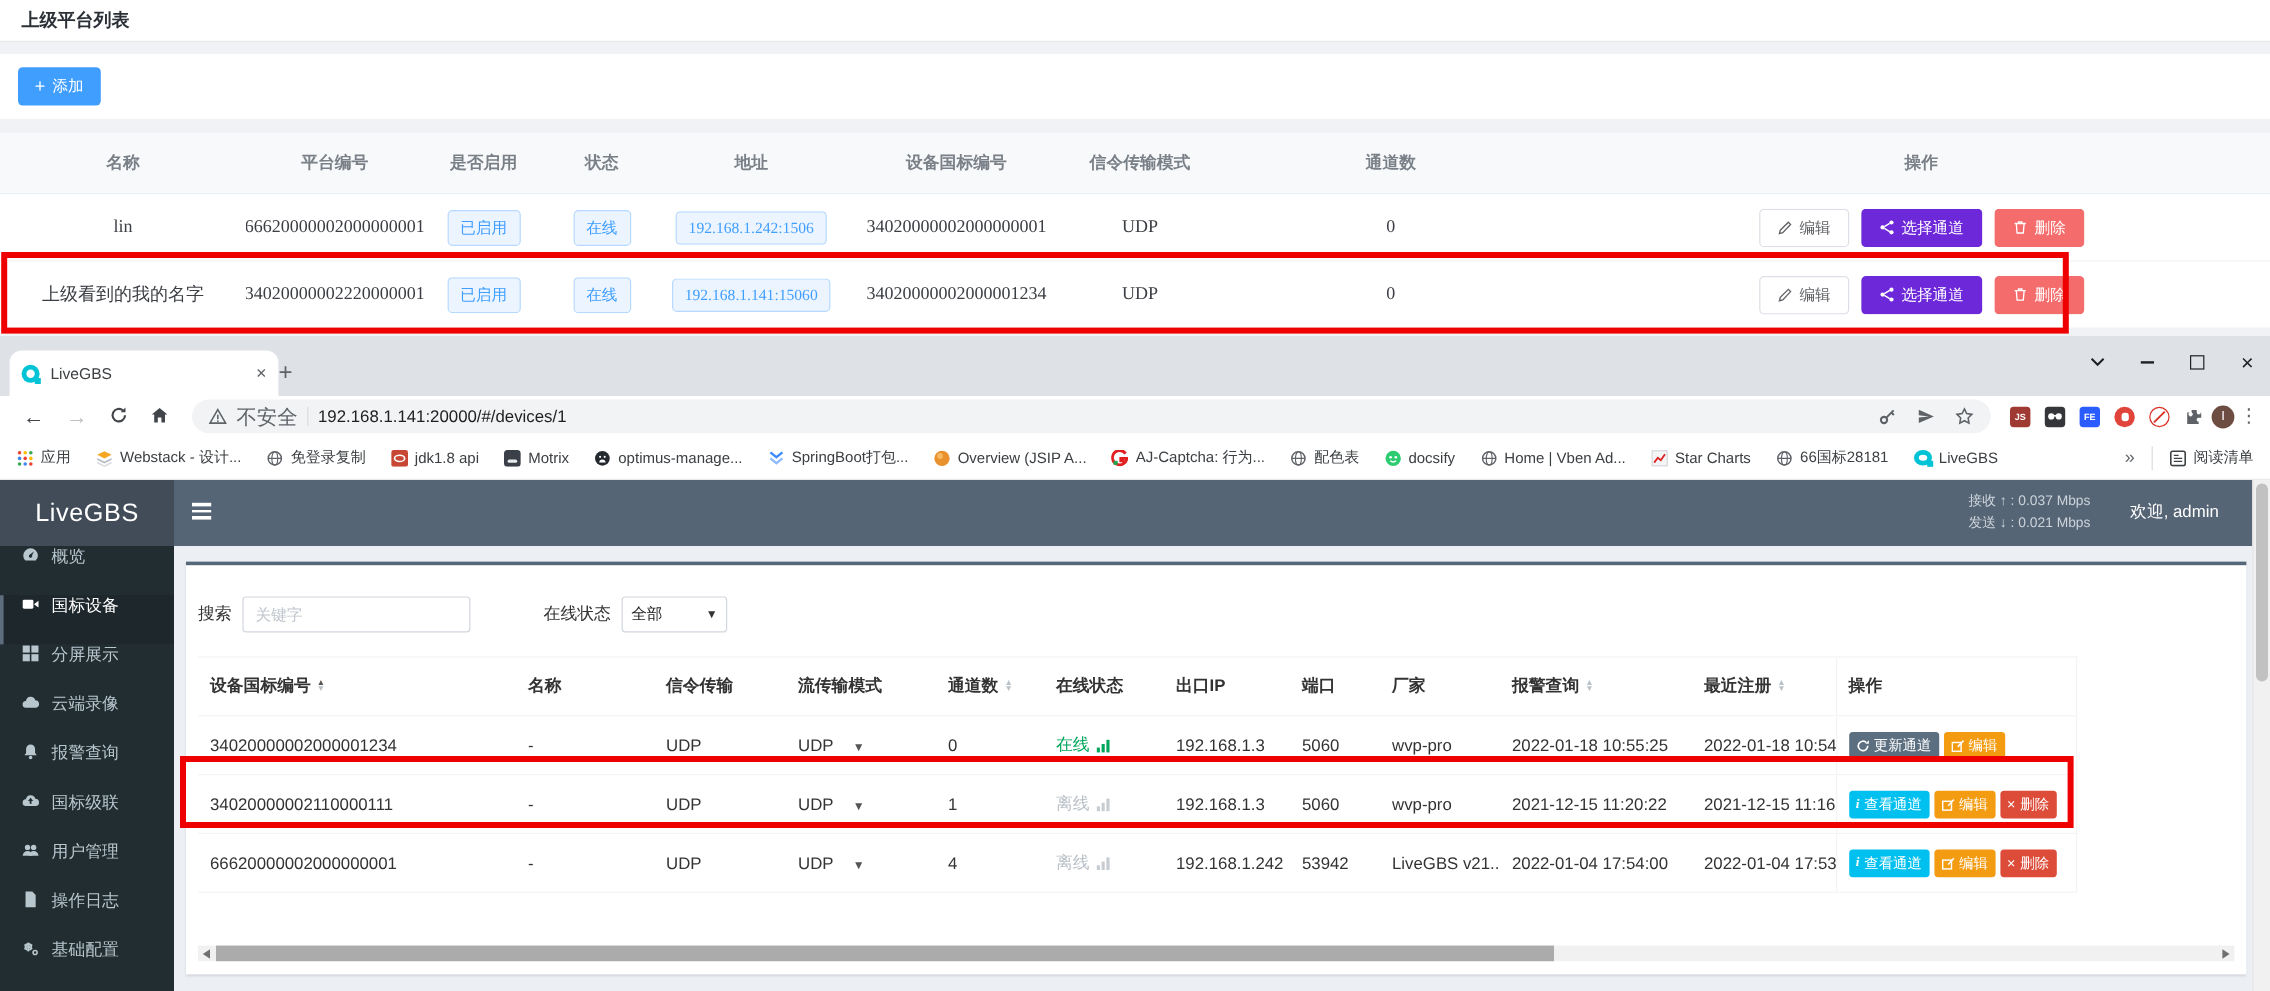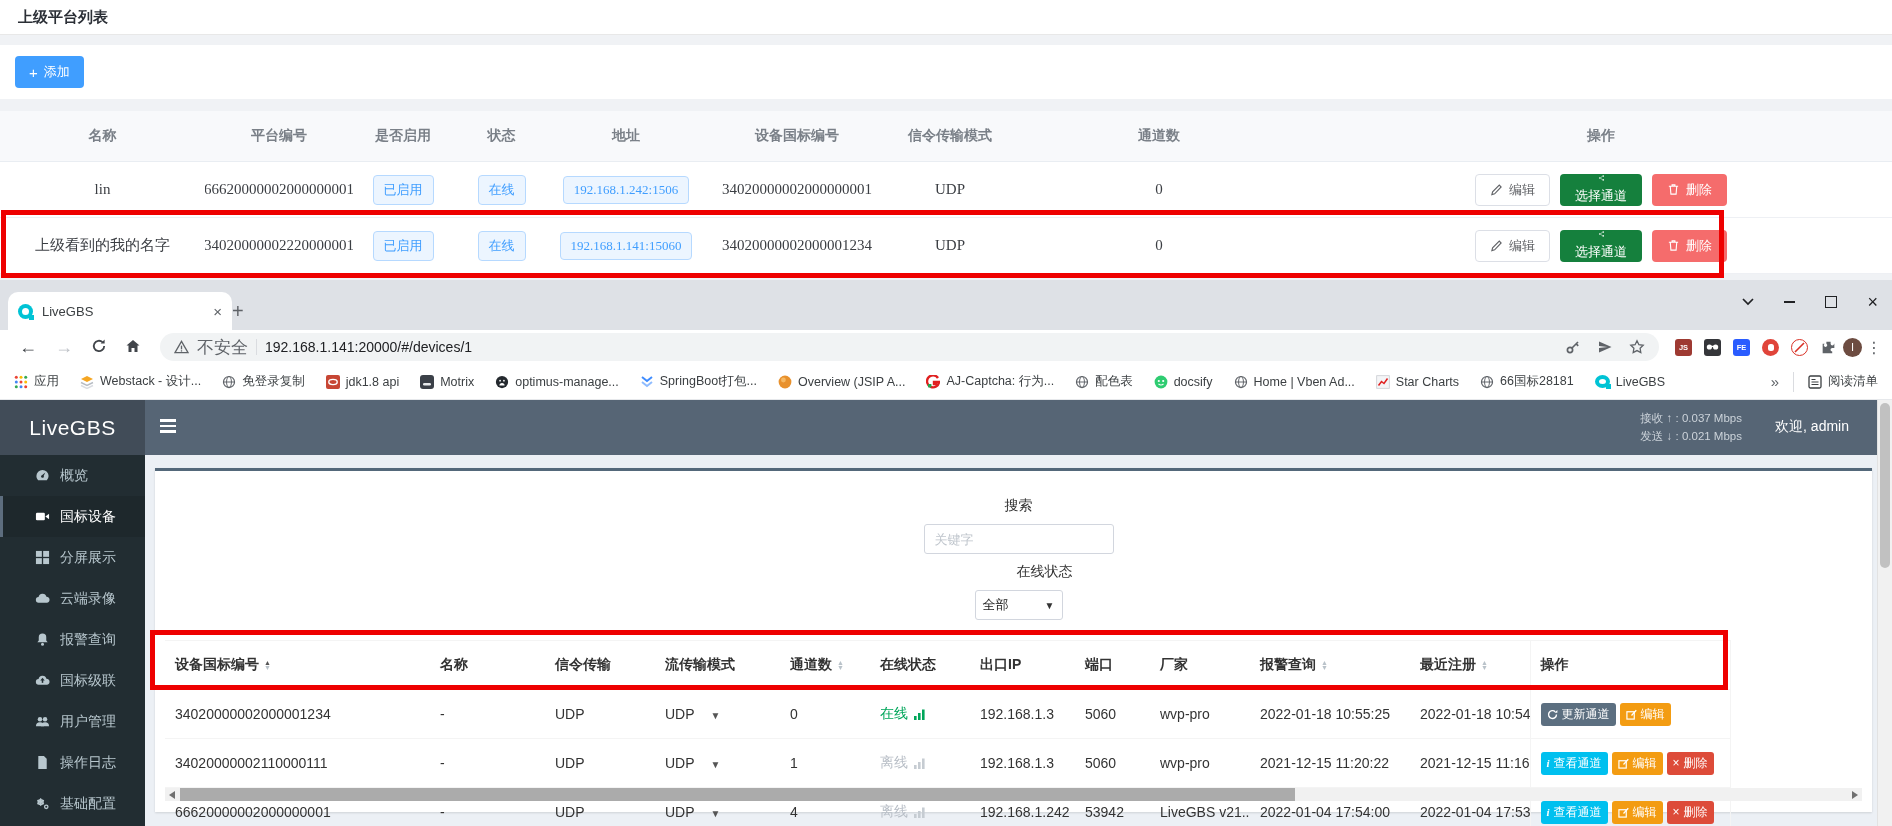--- a/index.html
+++ b/index.html
@@ -20,21 +20,21 @@
   .pf-head{height:50px;background:#f8f9fb;border-bottom:1px solid #e9edf2;color:#7a8088;font-weight:bold;font-size:14px;}
   .pf-r{height:55px;border-bottom:1px solid #eef0f4;font-size:15px;color:#3b3e43;}
   .pf-cell{display:flex;align-items:center;justify-content:center;text-align:center;overflow:hidden;}
   .c1{flex:0 0 205px}.c2{flex:0 0 148px}.c3{flex:0 0 100px}.c4{flex:0 0 97px}.c5{flex:0 0 152px}
   .c6{flex:0 0 190px}.c7{flex:0 0 116px}.c8{flex:0 0 302px}.c9{flex:1;}
   .tag{display:inline-block;padding:5px 10px;font-size:13px;color:#409eff;background:#ecf5ff;
     border:1px solid #b6d9ff;border-radius:4px;white-space:nowrap;}
   .btn{height:32px;border-radius:4px;font-size:13px;display:inline-flex;align-items:center;gap:6px;
     padding:0 14px;border:1px solid transparent;cursor:pointer;white-space:nowrap;}
   .btn-plain{background:#fff;border-color:#dcdfe6;color:#606266;}
-  .btn-primary{background:#15803d;color:#fff;flex-direction:column;}
+  .btn-primary{background:#6d28d9;color:#fff;}
   .btn-danger{background:#f56c6c;color:#fff;}
   .ops{display:flex;gap:10px;justify-content:center;}
   .red-box{position:absolute;border:5px solid #ee0000;box-sizing:border-box;z-index:9;pointer-events:none;}
   .red-top{left:1px;top:210px;width:1723px;height:68px;}
   .red-dev{left:150px;top:630px;width:1578px;height:60px;}
 
   
   .tabstrip{position:absolute;top:280px;left:0;width:100%;height:50px;background:#dee1e6;}
   .tab{position:absolute;left:8px;bottom:0;width:204px;height:38px;background:#fff;border-radius:10px 10px 0 0;
     display:flex;align-items:center;padding:0 10px;gap:9px;}
@@ -78,29 +78,29 @@
   
   .app-header{position:absolute;top:400px;left:0;right:15px;height:55px;background:#566575;}
   .app-logo{position:absolute;left:0;top:0;width:145px;height:55px;background:#414c58;color:#fff;font-size:21px;
     display:flex;align-items:center;justify-content:center;letter-spacing:.5px;}
   .burger{position:absolute;left:160px;top:19px;display:flex;flex-direction:column;gap:3px;cursor:pointer;}
   .burger span{width:16px;height:2.5px;background:#fff;}
   .net-stats{position:absolute;right:135px;top:9px;text-align:right;font-size:11.5px;color:#ccd3da;line-height:18px;}
   .welcome{position:absolute;right:28px;top:18px;color:#fff;font-size:14px;}
 
   .sidebar{position:absolute;top:455px;left:0;width:145px;bottom:0;background:#222d32;overflow:hidden;}
-  .side-item{height:41px;display:flex;align-items:center;gap:10px;padding-left:32px;color:#b8c7ce;font-size:14px;cursor:pointer;border-left:3px solid transparent;box-sizing:border-box;}
+  .side-item{height:41px;display:flex;align-items:flex-start;gap:10px;padding-left:15px;color:#b8c7ce;font-size:14px;cursor:pointer;border-left:3px solid transparent;box-sizing:border-box;}
   .side-item svg{flex:0 0 15px;}
   .side-item.active{background:#1e282c;color:#fff;border-left-color:#5d6d7e;}
 
   .content{position:absolute;top:455px;left:145px;right:15px;bottom:0;background:#ecf0f5;}
   .card{position:absolute;left:10px;top:13px;right:5px;bottom:14px;background:#fff;border-top:3px solid #54687a;
     box-shadow:0 1px 2px rgba(0,0,0,.12);}
   .card-title{text-align:center;font-size:17px;color:#444;margin-top:16px;}
-  .filters{display:flex;align-items:center;margin:26px 0 0 10px;font-size:14px;color:#333;gap:9px;flex-direction:column;}
+  .filters{display:flex;align-items:center;margin:26px 0 0 10px;font-size:14px;color:#333;gap:9px;}
   .search{width:190px;height:30px;border:1px solid #d2d6de;border-radius:3px;padding:0 10px;font-size:13px;color:#333;box-sizing:border-box;outline:none;}
   .search::placeholder{color:#bfc5cc;}
   .status-label{margin-left:52px;}
   .select{width:88px;height:30px;border:1px solid #d2d6de;border-radius:3px;display:flex;align-items:center;
     justify-content:space-between;padding:0 7px;font-size:13px;color:#222;cursor:pointer;box-sizing:border-box;background:#fff;}
   .chev{font-size:10px;color:#333;}
 
   table.dev{margin:20px 0 0 10px;border-collapse:collapse;table-layout:fixed;font-size:14px;color:#333;width:1565px;}
   table.dev th{text-align:left;font-weight:bold;height:48px;padding:0 10px;border-top:1px solid #f4f4f4;
     border-bottom:1px solid #f4f4f4;white-space:nowrap;overflow:hidden;}

